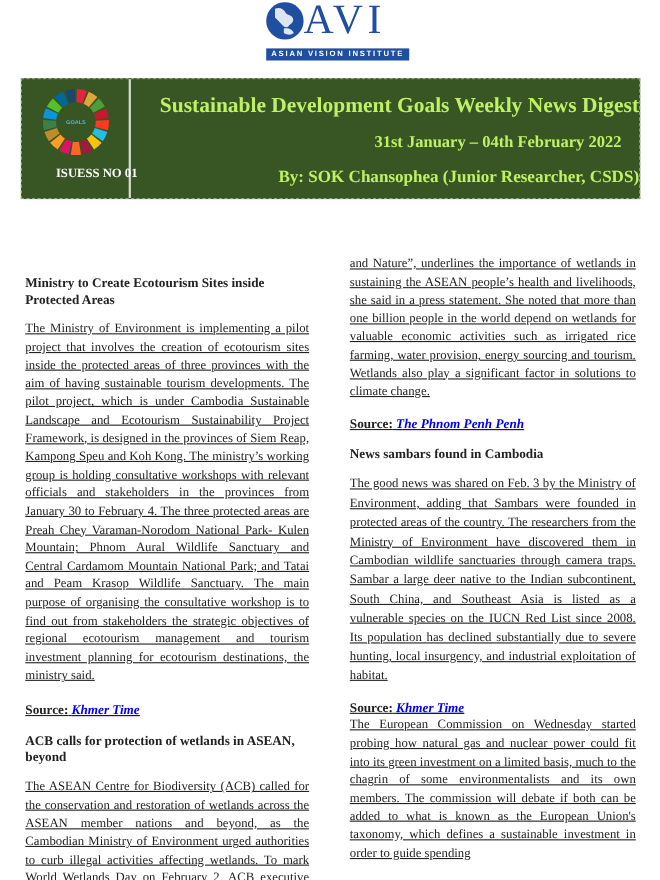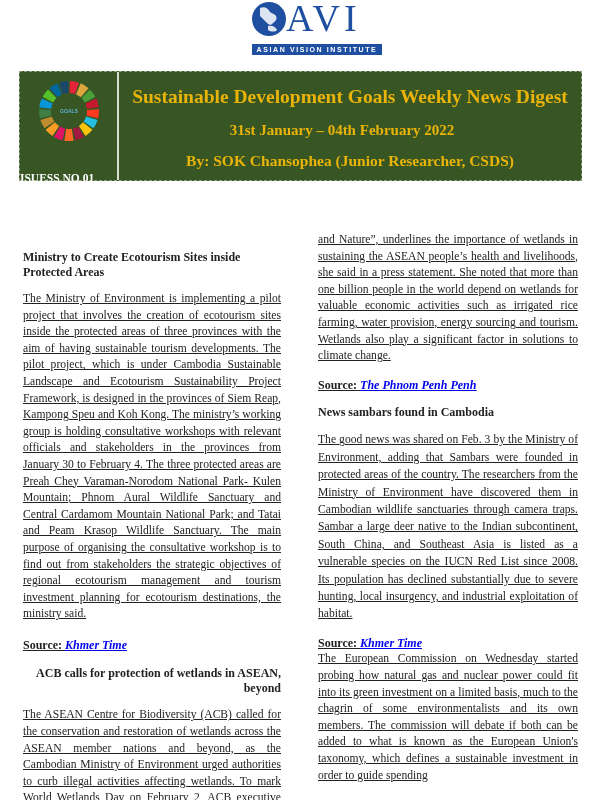--- a/index.html
+++ b/index.html
@@ -1,28 +1,28 @@
 <!DOCTYPE html>
 <html><head>
 <meta charset="utf-8">
 <style>
   html, body { margin: 0; padding: 0; background: #ffffff; }
   body { width: 600px; height: 800px; position: relative; overflow: hidden; font-family: "Liberation Serif", serif; color: #222; }
 
-  .logo { position: absolute; left: 252px; top: 2px; width: 130px; height: 58px; }
+  .logo { position: absolute; left: 242px; top: 2px; width: 130px; height: 58px; }
   .logo .globe { position: absolute; left: 0; top: 0; width: 34px; height: 34px; border-radius: 50%; background: #1f4fa0; overflow: hidden; }
   .logo .globe svg { width: 34px; height: 34px; }
   .logo .avi { position: absolute; left: 34px; top: -6px; font-family: "Liberation Serif", serif; font-size: 38px; color: #1f4fa0; letter-spacing: 4px; font-weight: normal; line-height: 44px; }
   .logo .bar { position: absolute; left: 0; top: 42px; width: 130px; height: 11px; background: #1f4fa0; color: #fff; font-family: "Liberation Sans", sans-serif; font-size: 7px; font-weight: bold; letter-spacing: 1.6px; text-align: center; line-height: 11px; }
 
   .banner { position: absolute; left: 19px; top: 71px; width: 563px; height: 110px; background: #375623; border: 1px dashed #8ea080; box-sizing: border-box; display: flex; }
   .banner .left { width: 97px; height: 100%; border-right: 2px solid #d8dcd2; position: relative; }
-  .banner .right { flex: 1; position: relative; color: #eab308; text-align: center; }
+  .banner .right { flex: 1; position: relative; color: #bef264; text-align: right; }
   .sdg-wheel { position: absolute; left: 18px; top: 8px; width: 62px; height: 62px; }
-  .issue { position: absolute; left: 0; width: 105px; top: 80px; text-align: left; color: #fff; font-weight: bold; font-size: 11.5px; margin-top: 20px; }
+  .issue { position: absolute; left: 0; width: 105px; top: 80px; text-align: right; color: #fff; font-weight: bold; font-size: 11.5px; }
   .title { position: absolute; left: 0; right: 0; top: 14px; font-size: 19.5px; font-weight: bold; }
   .dates { position: absolute; left: 0; right: 16px; top: 50px; font-size: 15px; font-weight: bold; }
   .author { position: absolute; left: 0; right: 0; top: 80px; font-size: 15.5px; font-weight: bold; }
 
   .col { position: absolute; top: 232px; width: 258px; font-size: 11.6px; line-height: 16.6px; }
   .col.left { left: 23px; }
   .col.right { left: 318px; width: 260px; }
   .col h3 { font-size: 12px; font-weight: bold; margin: 18px 0 11px 0; line-height: 15px; }
   .col p { margin: 0; text-align: justify; text-decoration: underline; }
   .src { font-weight: bold; margin: 0; font-size: 12px; }
@@ -73,21 +73,21 @@
   </div>
 </div>
 
 <div class="col left">
   <h3>Ministry to Create Ecotourism Sites inside Protected Areas</h3>
   <p>The Ministry of Environment is implementing a pilot project that involves the creation of ecotourism sites inside the protected areas of three provinces with the aim of having sustainable tourism developments. The pilot project, which is under Cambodia Sustainable Landscape and Ecotourism Sustainability Project Framework, is designed in the provinces of Siem Reap, Kampong Speu and Koh Kong. The ministry’s working group is holding consultative workshops with relevant officials and stakeholders in the provinces from January 30 to February 4. The three protected areas are Preah Chey Varaman-Norodom National Park- Kulen Mountain; Phnom Aural Wildlife Sanctuary and Central Cardamom Mountain National Park; and Tatai and Peam Krasop Wildlife Sanctuary. The main purpose of organising the consultative workshop is to find out from stakeholders the strategic objectives of regional ecotourism management and tourism investment planning for ecotourism destinations, the ministry said.</p>
   <p class="src" style="margin-top:14px;">
     <span>Source:</span>
     <a>Khmer Time</a>
   </p>
-  <h3 style="margin-top:13px;text-align:right;">ACB calls for protection of wetlands in ASEAN, beyond</h3>
+  <h3 style="margin-top:13px;">ACB calls for protection of wetlands in ASEAN, beyond</h3>
   <p>The ASEAN Centre for Biodiversity (ACB) called for the conservation and restoration of wetlands across the ASEAN member nations and beyond, as the Cambodian Ministry of Environment urged authorities to curb illegal activities affecting wetlands. To mark World Wetlands Day on February 2, ACB executive director Theresa Mundita Lim said ACB joins the celebration and the resounding call for the protection of wetlands around the world. This year’s theme, “Wetlands Action for People</p>
 </div>
 
 <div class="col right">
   <p>and Nature”, underlines the importance of wetlands in sustaining the ASEAN people’s health and livelihoods, she said in a press statement. She noted that more than one billion people in the world depend on wetlands for valuable economic activities such as irrigated rice farming, water provision, energy sourcing and tourism. Wetlands also play a significant factor in solutions to climate change.</p>
   <p class="src" style="margin-top:12px;">
     <span>Source:</span>
     <a>The Phnom Penh Penh</a>
   </p>
   <h3 style="margin-top:12px;">News sambars found in Cambodia</h3>

